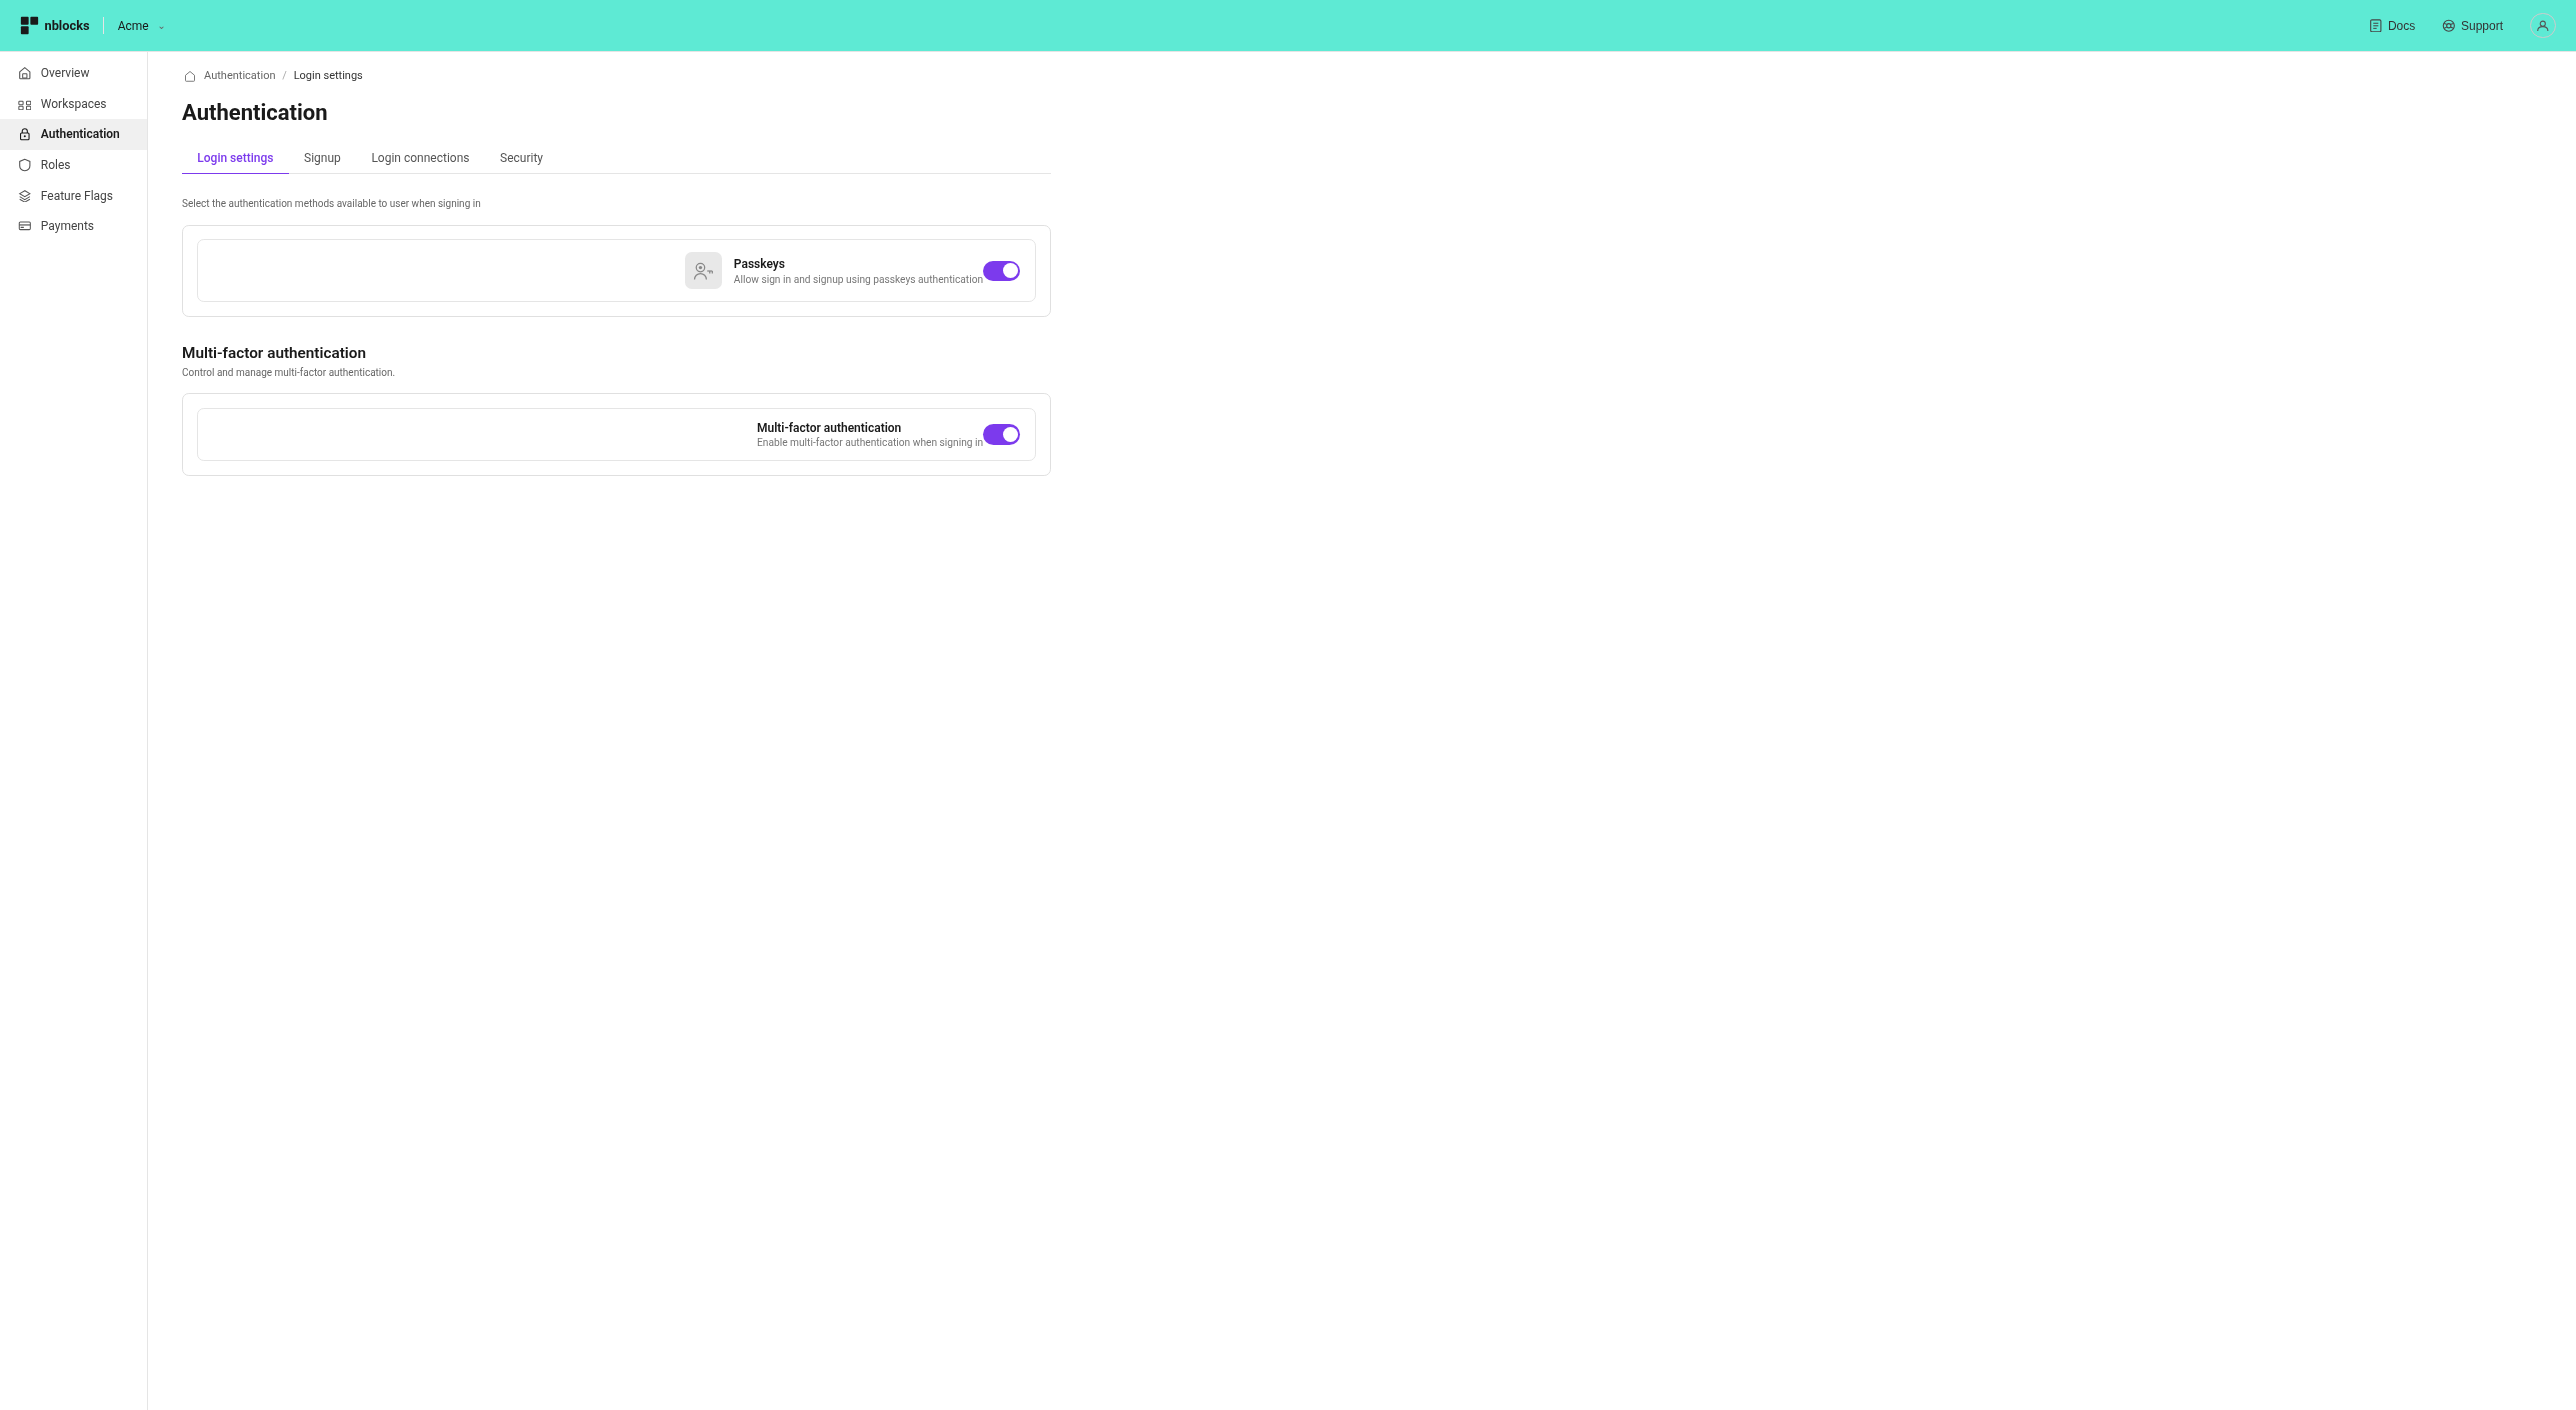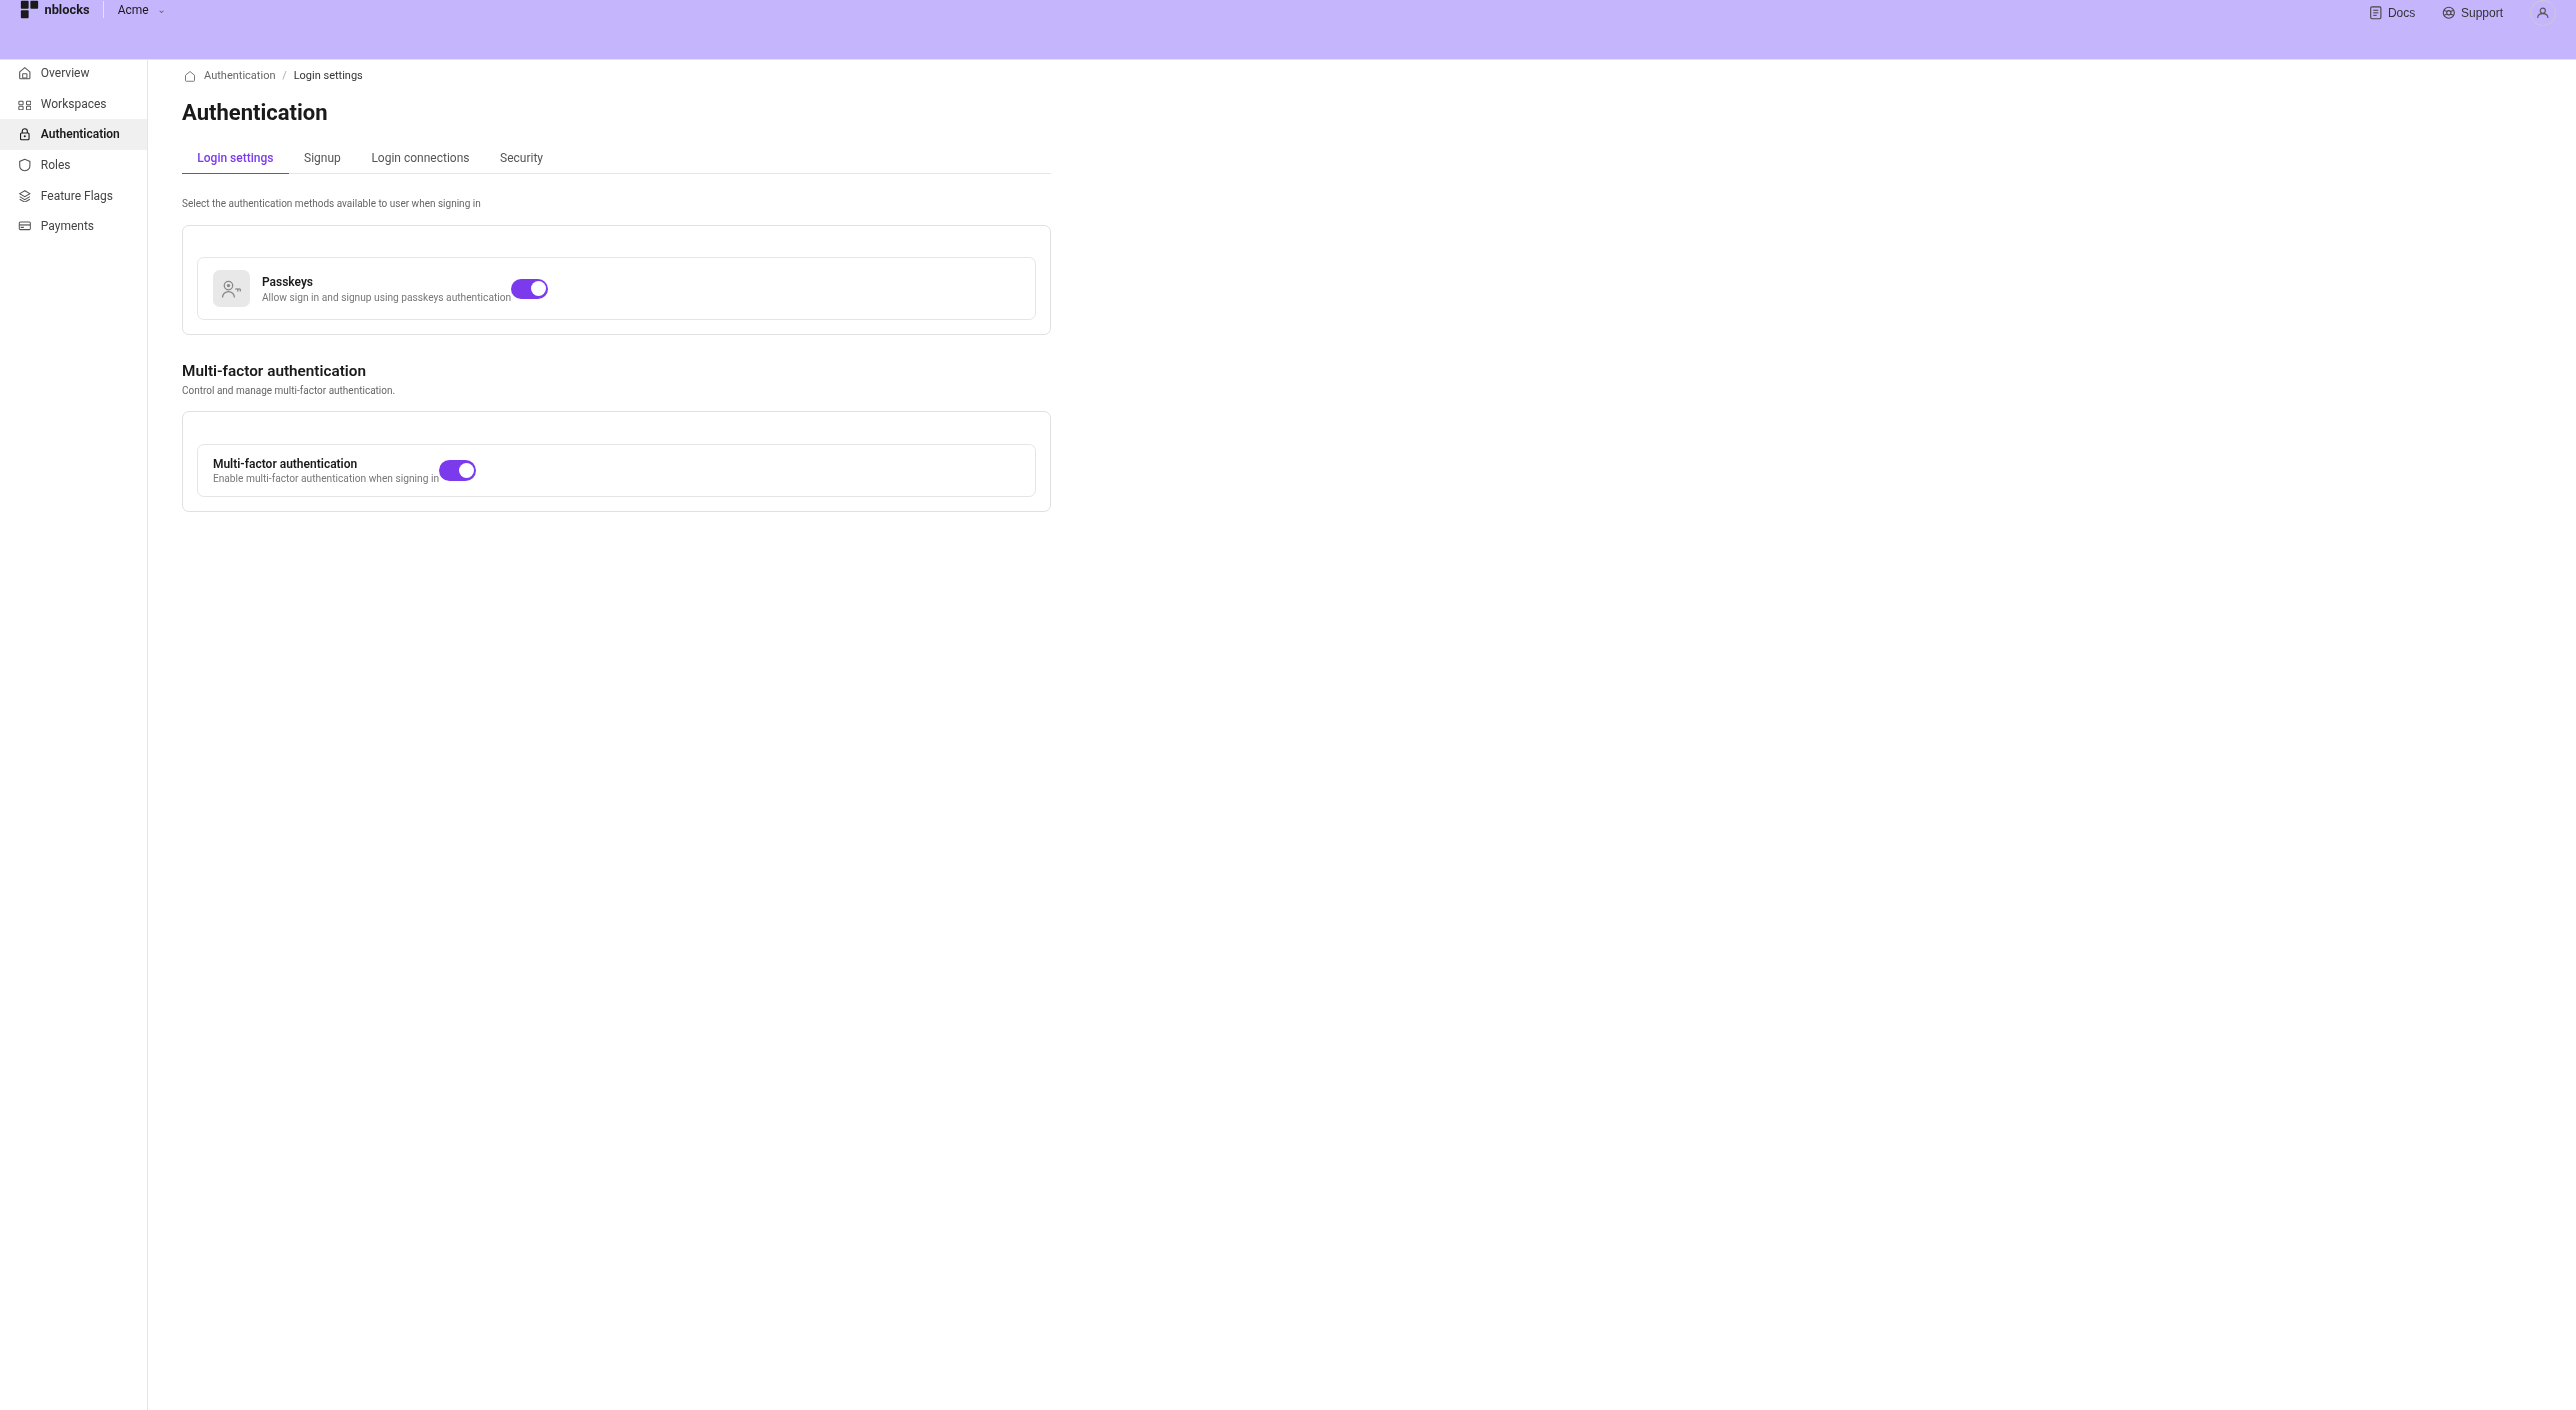--- a/index.html
+++ b/index.html
@@ -1,22 +1,22 @@
 <!DOCTYPE html>
 <html style="font-size:13.6px"><head>
   <meta charset="utf-8">
   <style>
     * { box-sizing: border-box; margin: 0; padding: 0; }
     body { font-family: -apple-system, BlinkMacSystemFont, 'Segoe UI', Roboto, sans-serif; background: #fff; color: #1a1a1a; font-size: 12px; }
 
     
     .topnav {
-      display: flex; align-items: flex-start; justify-content: space-between;
-      height: 60px; border-bottom: 0.9px solid #e5e5e5; padding: 0 20.4px;
-      position: fixed; top: 0; left: 0; right: 0; background: #c4b5fd; z-index: 100;
+      display: flex; align-items: center; justify-content: space-between;
+      height: 52px; border-bottom: 0.9px solid #e5e5e5; padding: 0 20.4px;
+      position: fixed; top: 0; left: 0; right: 0; background: #5eead4; z-index: 100;
     }
     .topnav-left { display: flex; align-items: center; gap: 8.5px; }
     .logo { display: flex; align-items: center; gap: 5.1px; font-weight: 700; font-size: 12.8px; }
     .divider-v { width: 0.9px; height: 17px; background: #e5e5e5; margin: 0 5.1px; }
     .workspace-name { font-size: 12px; color: #1a1a1a; }
     .chevron-down { font-size: 10.2px; color: #666; cursor: pointer; }
     .topnav-right { display: flex; align-items: center; gap: 27px; }
     .nav-btn { display: flex; align-items: center; gap: 5.1px; font-size: 12px; color: #333; cursor: pointer; background: none; border: none; }
     .avatar-circle { width: 25.6px; height: 25.6px; border-radius: 50%; border: 1.3px solid #ccc; display: flex; align-items: center; justify-content: center; cursor: pointer; }
 
@@ -58,24 +58,23 @@
     .section-desc { font-size: 10px; color: #666; margin-bottom: 15.3px; }
 
     
     .card-container {
       border: 0.9px solid #e0e0e0; border-radius: 6.8px; padding: 13.6px; margin-bottom: 27px;
       background: #fff;
     }
 
     
     .option-row {
-      display: flex; align-items: center; justify-content: flex-start;
+      display: flex; align-items: center; justify-content: flex-end;
       padding: 12px 15.3px; border: 0.9px solid #e5e5e5; border-radius: 6.8px;
       background: #fff;
-      margin-top: 18px;
     }
     .option-left { display: flex; align-items: center; gap: 12px; }
     .option-icon-bg {
       width: 37px; height: 37px; border-radius: 6.8px; background: #e8e8e8;
       display: flex; align-items: center; justify-content: center; flex-shrink: 0;
     }
     .option-text-title { font-size: 12px; font-weight: 600; color: #1a1a1a; margin-bottom: 2.6px; }
     .option-text-desc { font-size: 10.2px; color: #777; }
 
     

